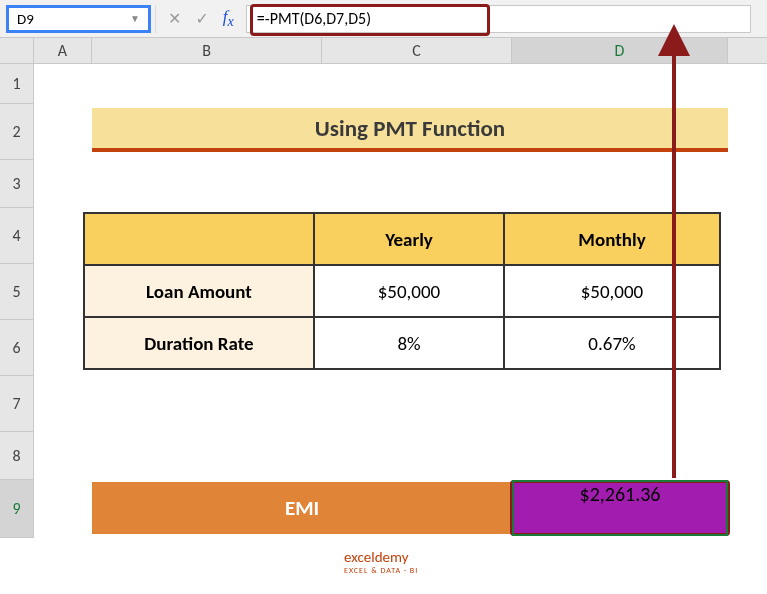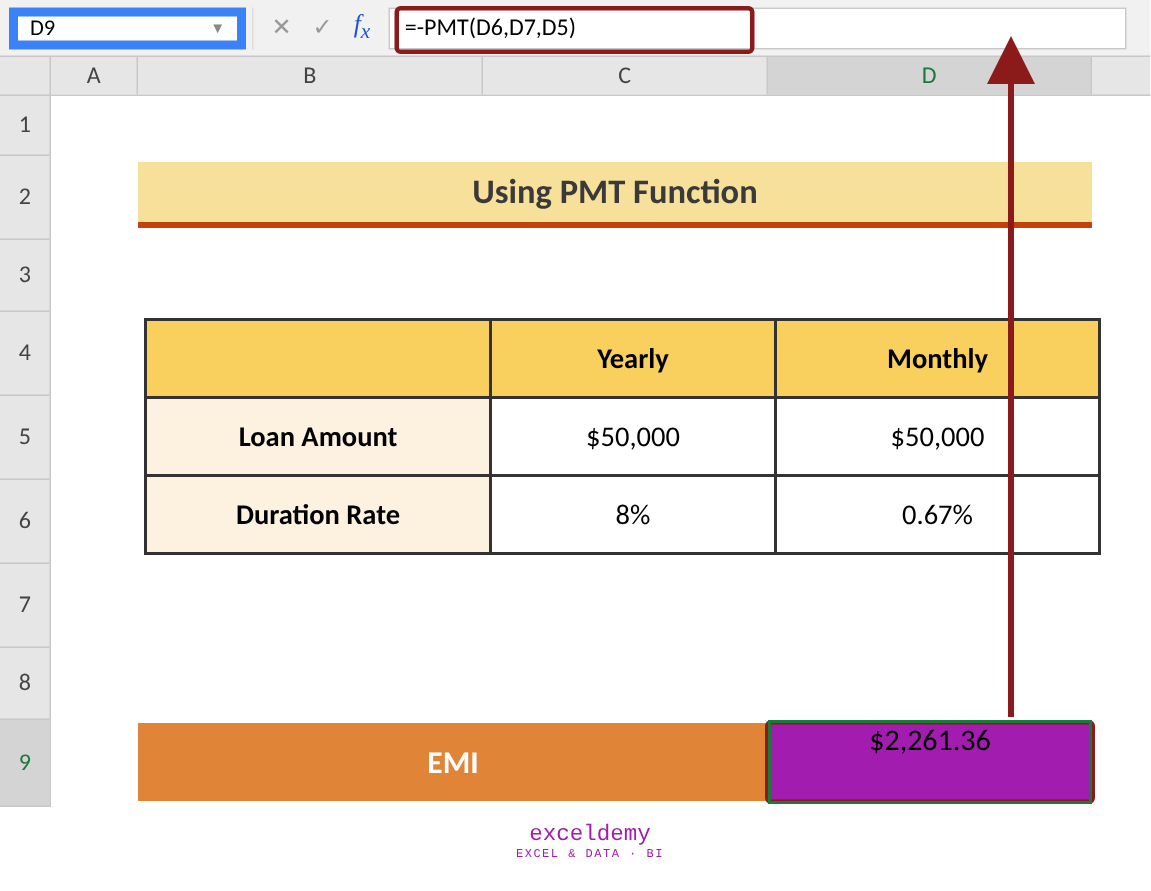--- a/index.html
+++ b/index.html
@@ -12,24 +12,24 @@
     position: relative;
   }
   .formula-bar {
     display: flex;
     align-items: center;
     background: #f1f1f1;
     border-bottom: 1px solid #c8c8c8;
     height: 38px;
   }
   .name-box {
-    width: 158px;
+    width: 145px;
     height: 28px;
     background: #fff;
-    border: 6px solid #3b82f6;
+    border: 3px solid #3b82f6;
     padding: 0 8px;
     display: flex;
     align-items: center;
     justify-content: space-between;
     font-size: 15px;
     margin: 4px 4px 4px 6px;
   }
   .name-box .dd { color: #888; font-size: 10px; }
   .fb-sep {
     width: 1px; height: 28px; background: #dcdcdc;
@@ -134,21 +134,21 @@
     border-bottom: 4px solid #c2410c;
     display: flex;
     align-items: center;
     justify-content: center;
     font-size: 23px;
     font-weight: bold;
     color: #3a3a3a;
   }
   .data-table {
     position: absolute;
-    left: 62px;
+    left: 49px;
     top: 148px;
     border-collapse: collapse;
   }
   .data-table td {
     border: 2px solid #333;
     text-align: center;
     font-size: 19px;
     height: 52px;
   }
   .data-table .hdr {
@@ -209,25 +209,24 @@
     height: 56px;
   }
   .arrow-line {
     position: absolute;
     pointer-events: none;
   }
   .watermark {
     position: absolute;
     left: 310px;
     top: 485px;
-    color: #a21caf;
+    color: #c2410c;
     font-size: 15px;
-    text-align: center;
+    text-align: left;
     line-height: 1.1;
-    font-family: Liberation Mono, monospace;
   }
   .watermark .sub { font-size: 8px; letter-spacing: 1px; }
 </style>
 </head>
 <body>
 
 <div class="formula-bar">
   <div class="name-box">
     <span>D9</span>
     <span class="dd">▼</span>

